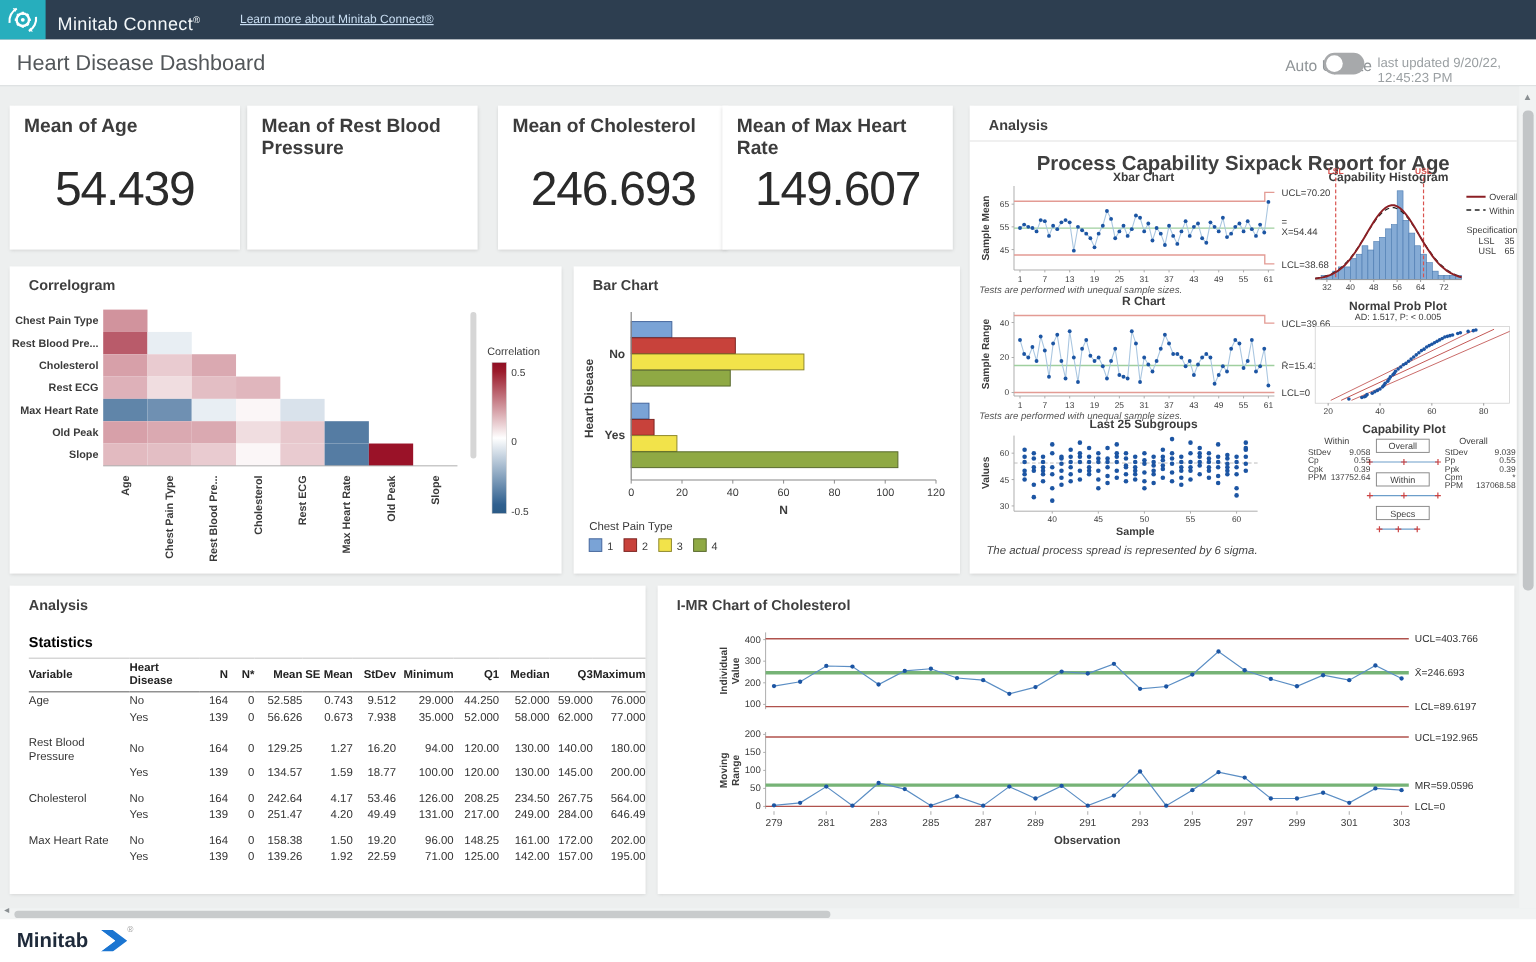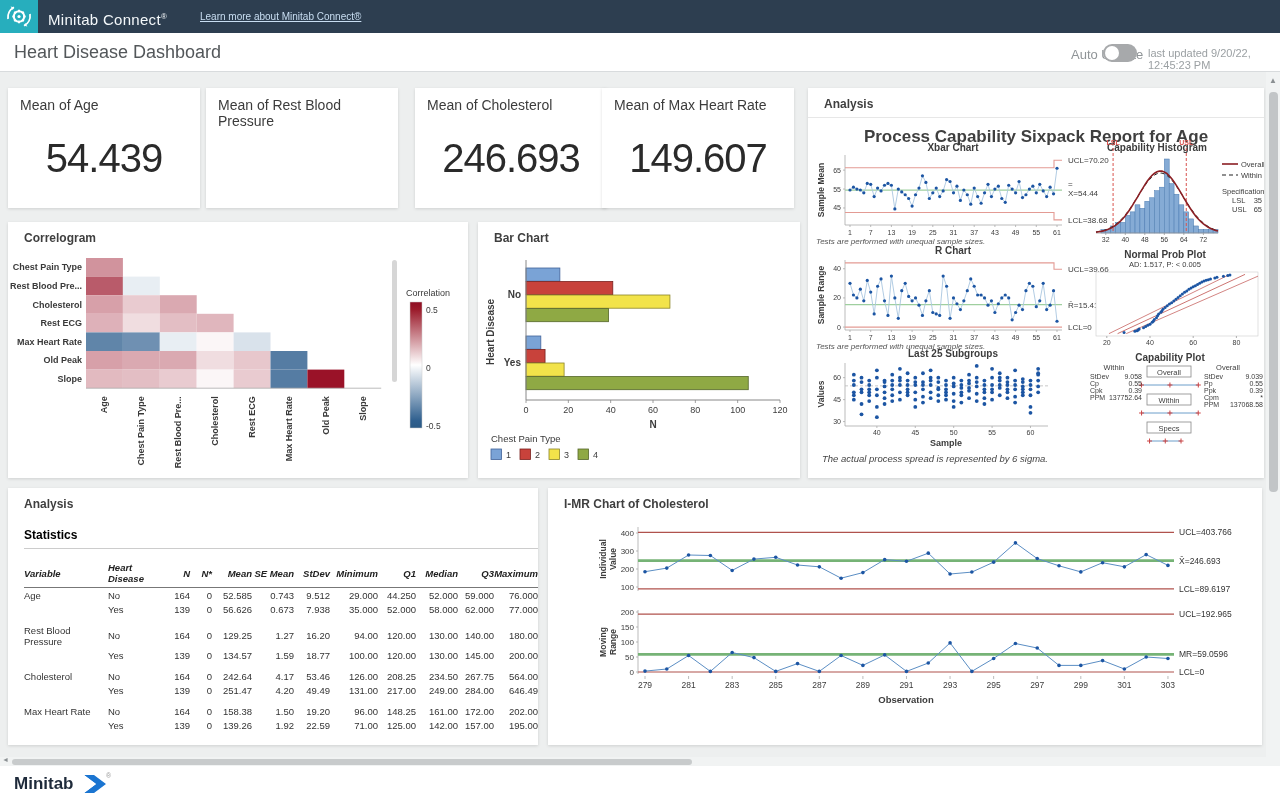--- a/index.html
+++ b/index.html
@@ -18,31 +18,31 @@
   
   .titlebar { position:absolute; left:0; top:33px; width:1280px; height:39px; background:#fff; border-bottom:1px solid #d8dbdd; }
   .page-title { position:absolute; left:14px; top:9px; font-size:18px; color:#53575a; }
   .auto-update-label { position:absolute; left:1035px; top:14px; font-size:13px; color:#8f9497;margin-left:36px; }
   .toggle { position:absolute; left:1103px; top:11px; width:34px; height:18px; background:#a7a9ab; border-radius:9px; cursor:pointer; }
   .toggle .knob { position:absolute; left:2px; top:2px; width:14px; height:14px; background:#fff; border-radius:50%; }
   .last-updated { position:absolute; left:1148px; top:14px; font-size:11px; color:#9ba0a3; }
 
   
   .kpi-card { position:absolute; top:88px; width:192px; height:120px; background:#fff; box-shadow:0 1px 3px rgba(0,0,0,.13); }
-  .kpi-label { position:absolute; left:12px; top:9px; font-size:14px; font-weight:normal; color:#3c3c3c; }
+  .kpi-label { position:absolute; left:12px; top:9px; font-size:16px; font-weight:bold; color:#3c3c3c; }
   .kpi-value { position:absolute; left:0; top:48px; width:100%; text-align:center; font-size:40px; color:#2a2a2a; letter-spacing:-1px; }
   .panel { position:absolute; background:#fff; box-shadow:0 1px 3px rgba(0,0,0,.13); }
   .panel-header { position:absolute; left:16px; top:9px; font-size:12px; font-weight:bold; color:#3f3f3f; }
   .panel-divider { position:absolute; left:0; top:29px; width:100%; height:1px; background:#e7e7e7; }
 
   
   .section-title { position:absolute; left:16px; top:40px; font-size:12px; font-weight:bold; color:#000000; }
   #stats-table { position:absolute; left:16px; top:60px; width:514px; }
   #stats-table table { border-collapse:collapse; width:514px; font-size:9.5px; color:#333; }
-  #stats-table th { font-size:9.5px; color:#222; border-bottom:1px solid #777; border-top:1px solid #ccc; padding:13px 0 3px;font-style:italic; }
+  #stats-table th { font-size:9.5px; color:#222; border-bottom:1px solid #777; border-top:1px solid #ccc; padding:2px 0 3px; }
   #stats-table td { padding:1.5px 0; }
   #stats-table .l { text-align:left; }
   #stats-table .r { text-align:right; }
   #stats-table tr.sp td { height:7px; padding:0; }
 
   
   .hscroll { position:absolute; left:0; top:757px; width:1280px; height:9px; background:#f1f3f3; }
   .hscroll .thumb { position:absolute; left:12px; top:1.5px; width:680px; height:6px; background:#c8cbcc; border-radius:3px; }
   .hscroll .arr { position:absolute; left:2px; top:-1px; font-size:7px; color:#8a8f92; }
   .vscroll { position:absolute; left:1266px; top:72px; width:14px; height:685px; background:#f1f3f3; }

